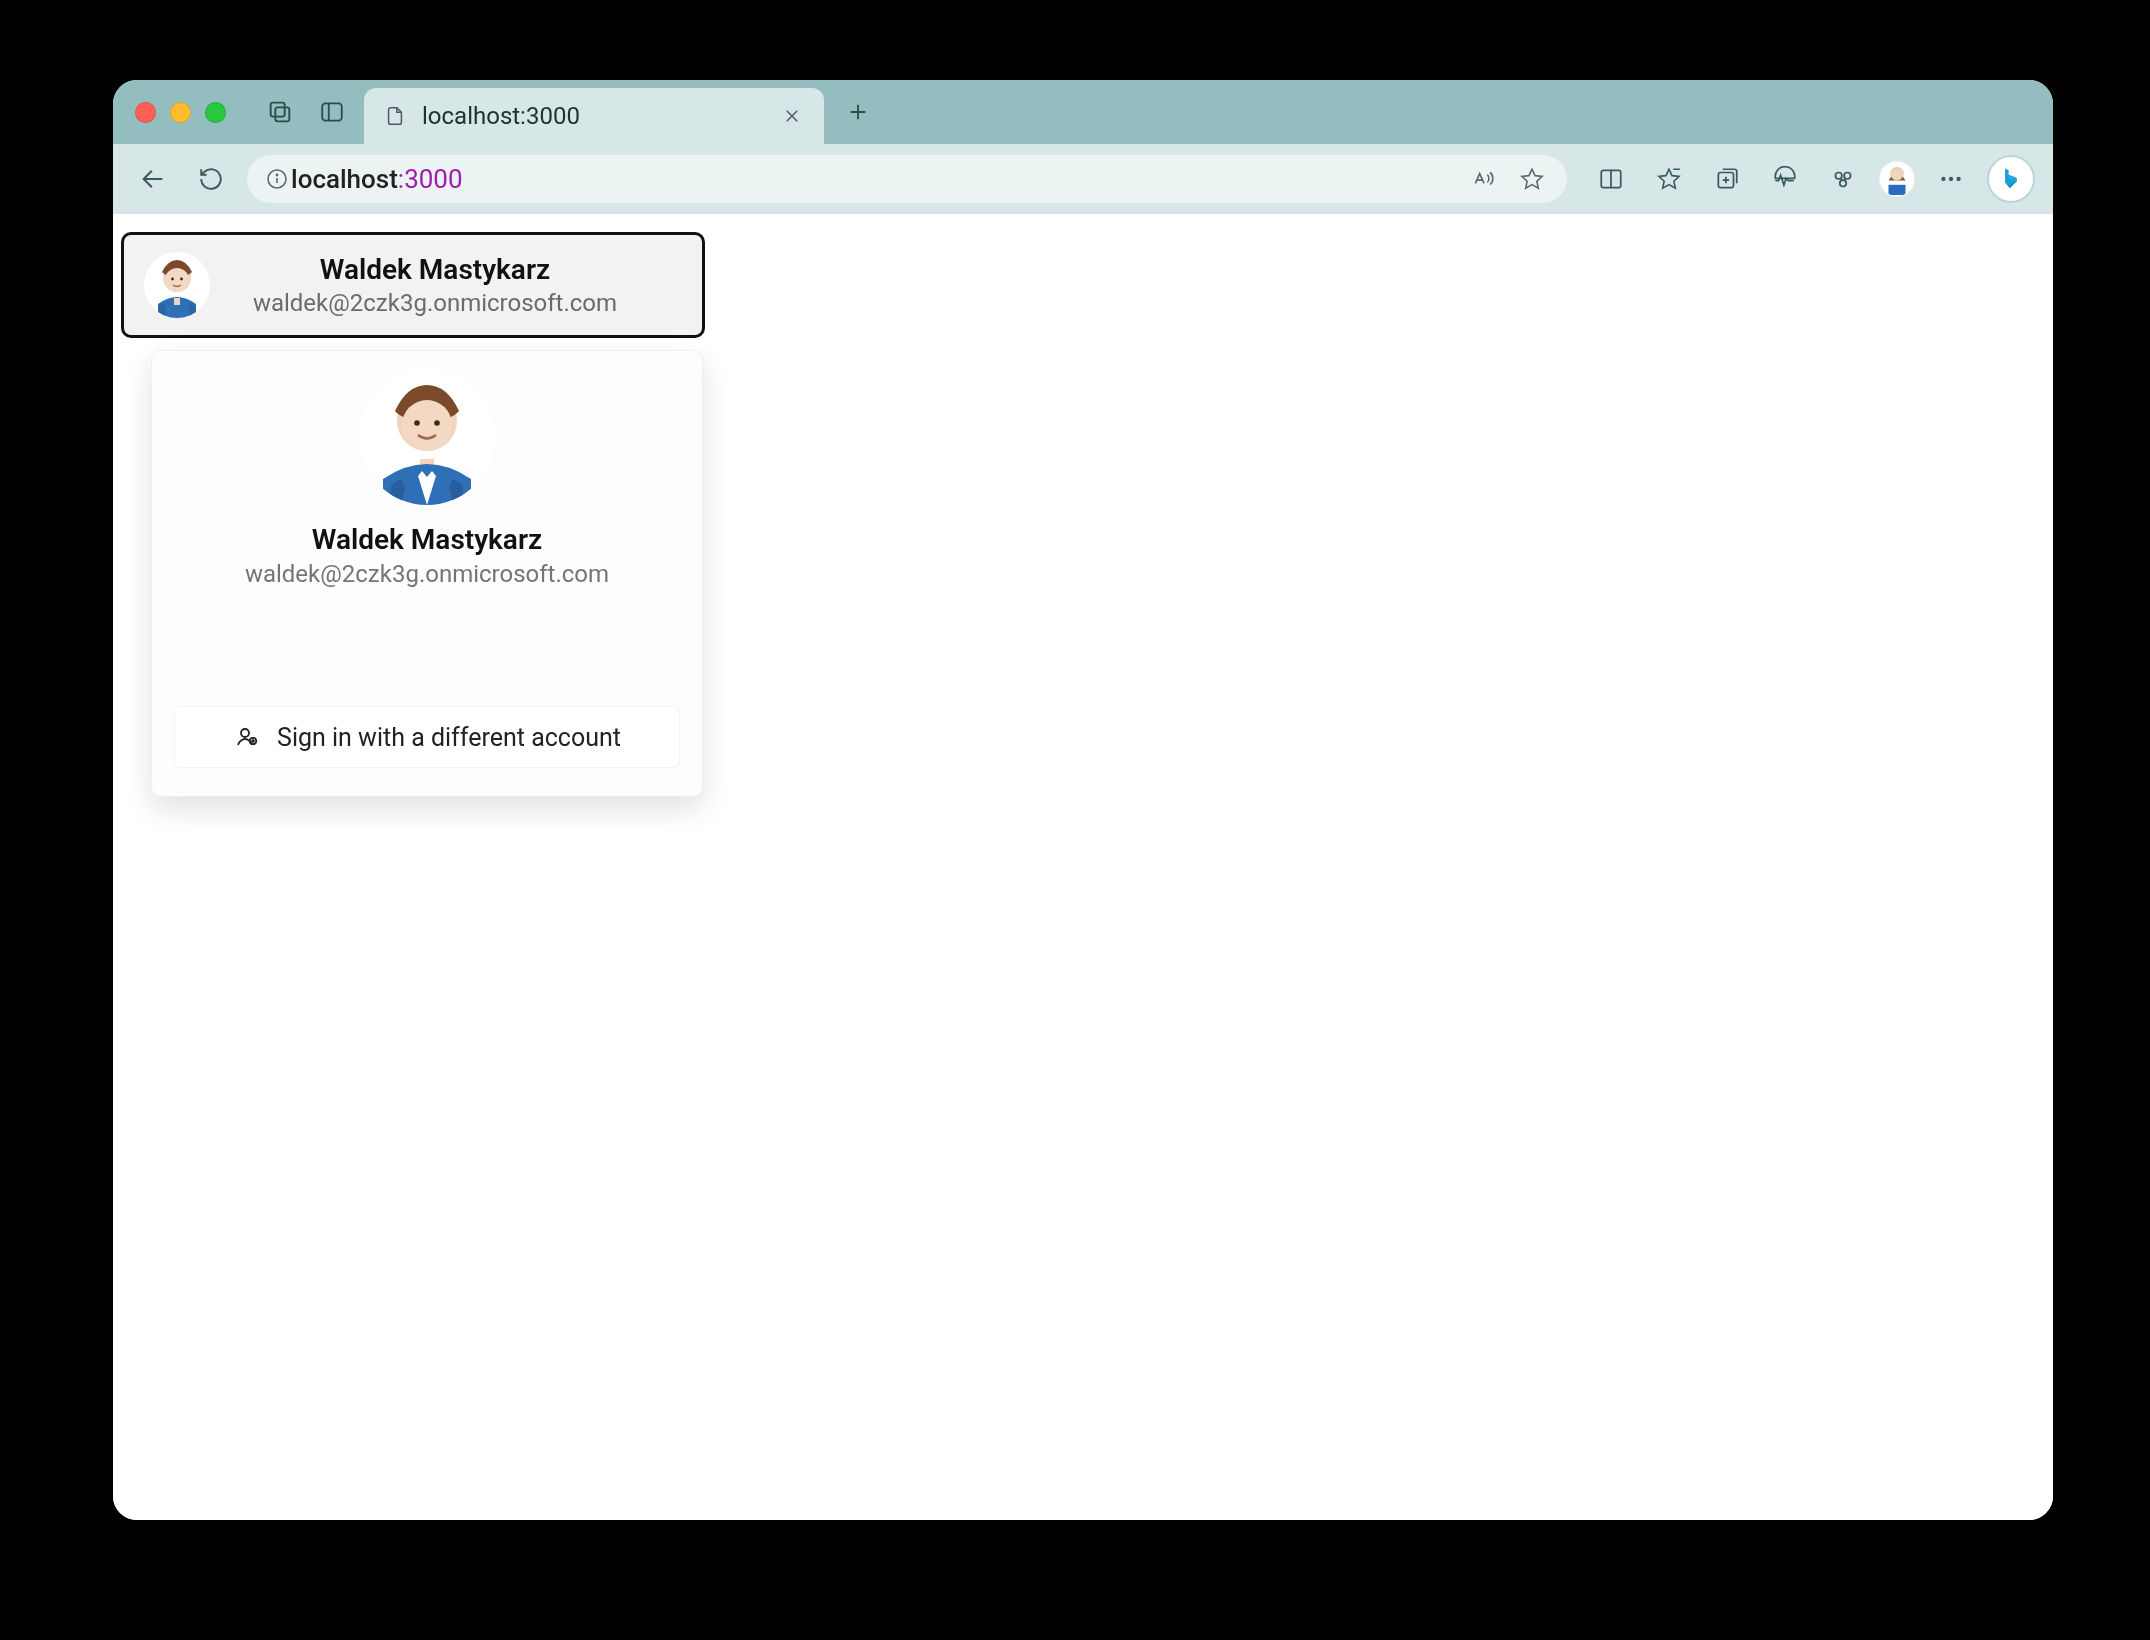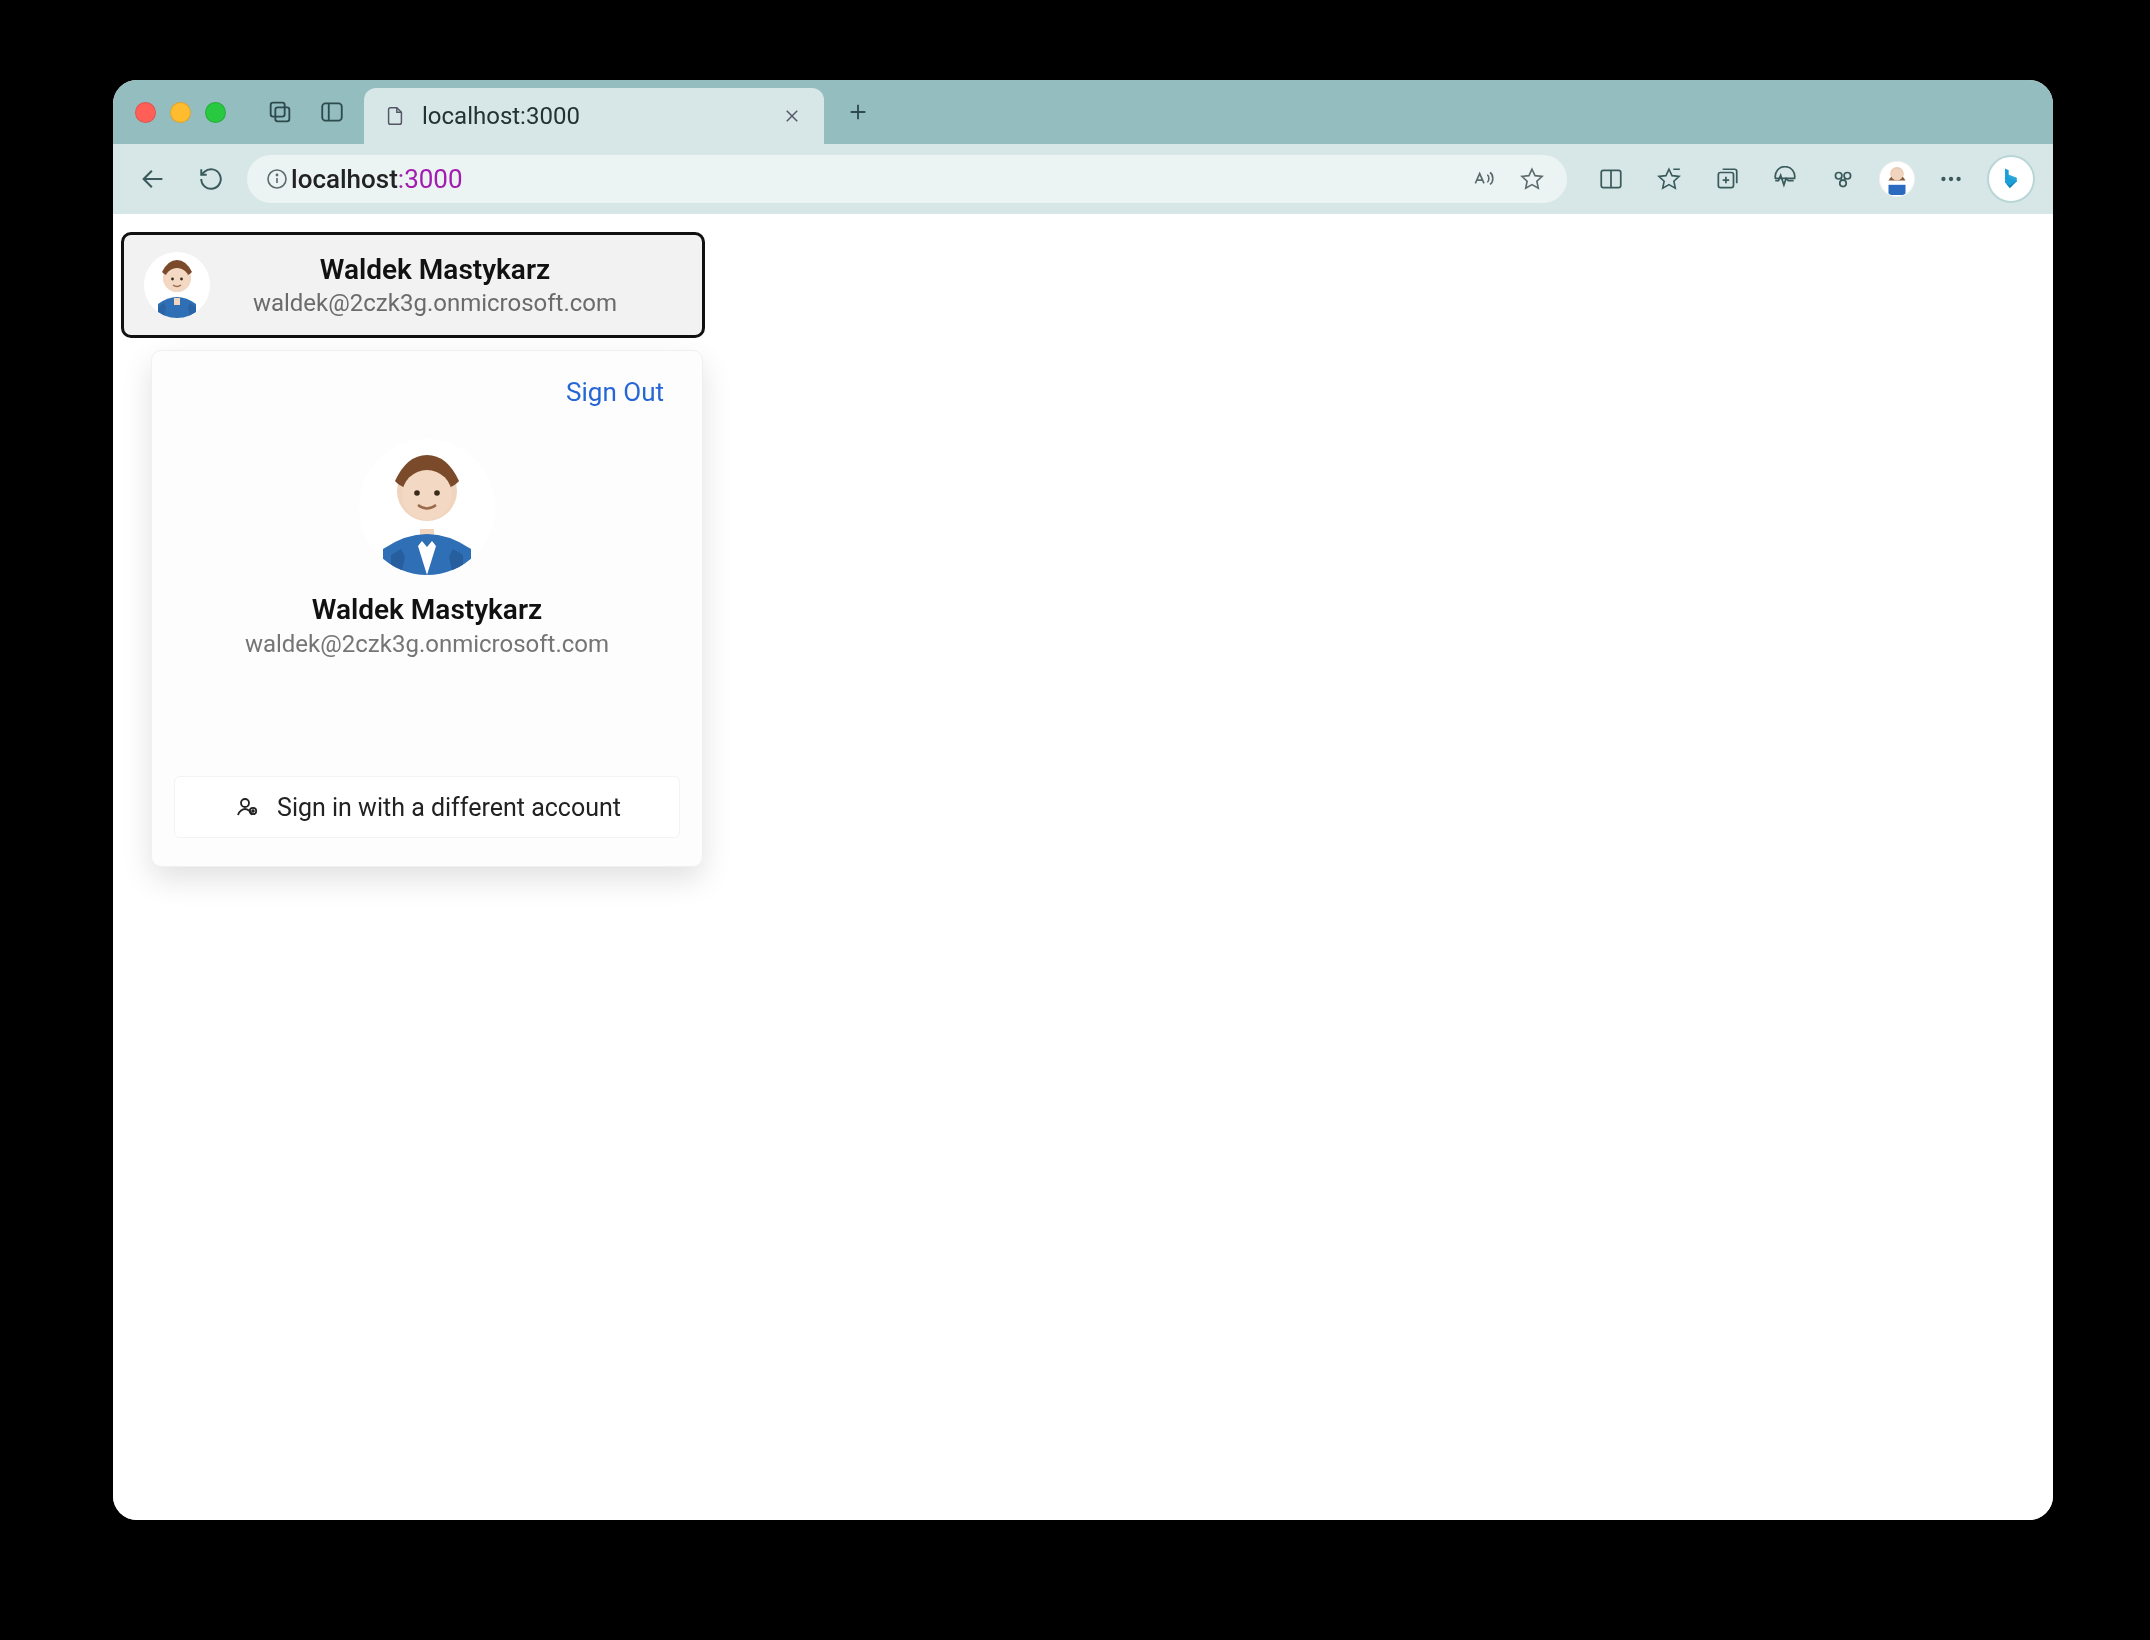--- a/index.html
+++ b/index.html
@@ -376,23 +376,20 @@
             <rect x="30" y="46" width="6" height="7" fill="#f1d4bd"></rect>
           </svg>
         </div>
         <div class="info">
           <div class="name">Waldek Mastykarz</div>
           <div class="email">waldek@2czk3g.onmicrosoft.com</div>
         </div>
       </div>
 
       <div class="account-panel">
-        <div class="signout-row">
-          <span class="signout">Sign Out</span>
-        </div>
         <div class="big-avatar-wrap">
           <div class="big-avatar">
             <svg width="136" height="136" viewBox="0 0 136 136">
               <circle cx="68" cy="68" r="68" fill="#ffffff"></circle>
               <circle cx="68" cy="52" r="30" fill="#f1d4bd"></circle>
               <path d="M36 42 q12 -26 32 -26 q20 0 32 26 q-8 10 -32 10 q-24 0 -32 -10" fill="#7a4a2a"></path>
               <circle cx="68" cy="56" r="25" fill="#f3d8c3"></circle>
               <circle cx="58" cy="54" r="2.8" fill="#3a2a1a"></circle>
               <circle cx="78" cy="54" r="2.8" fill="#3a2a1a"></circle>
               <path d="M59 66 q9 7 18 0" stroke="#9a6a4a" stroke-width="2.4" fill="none"></path>

